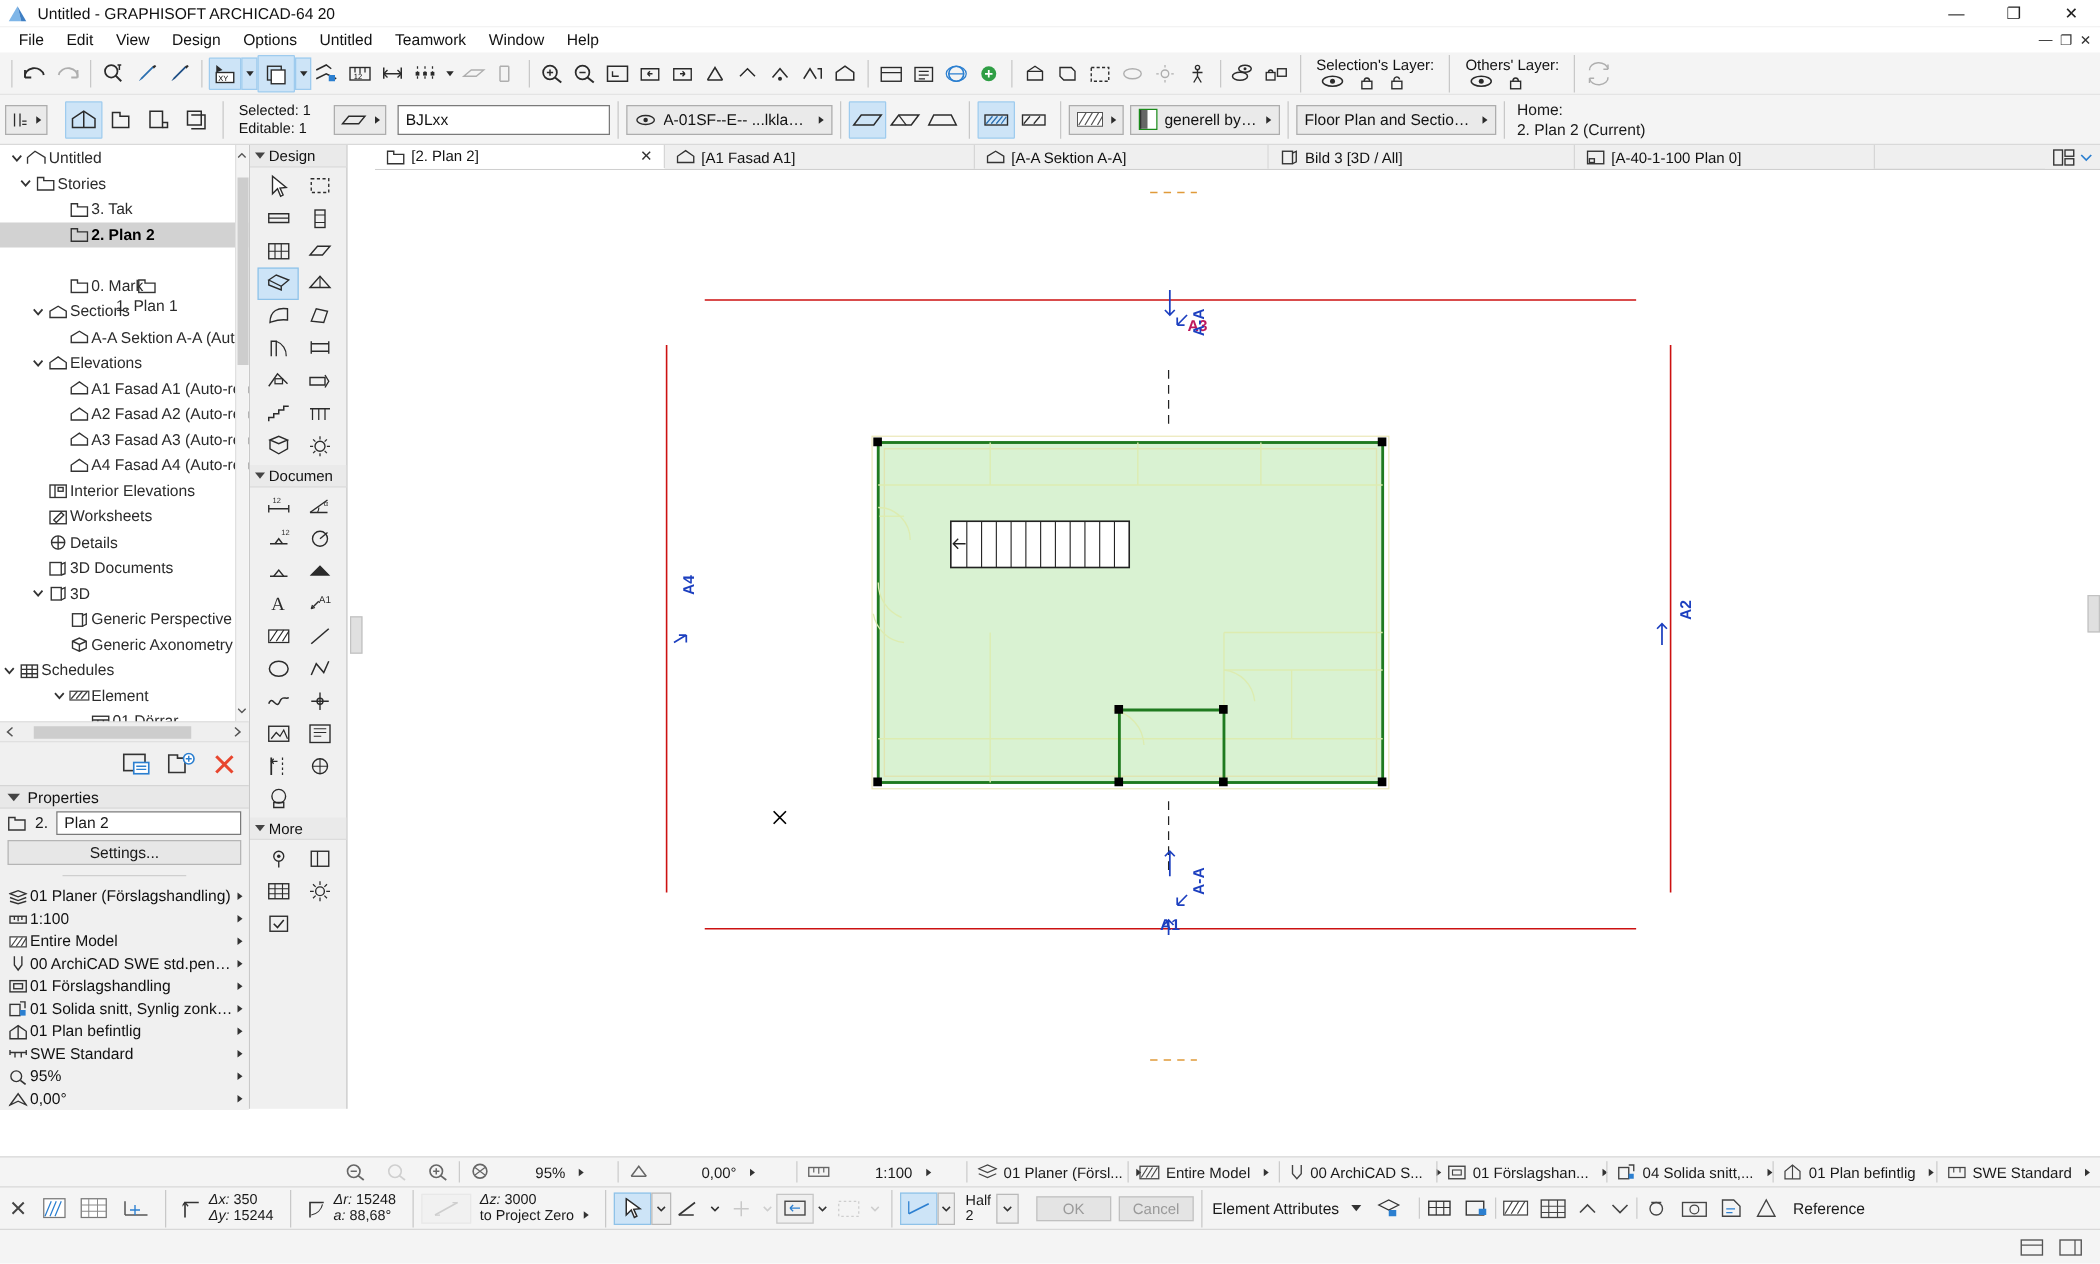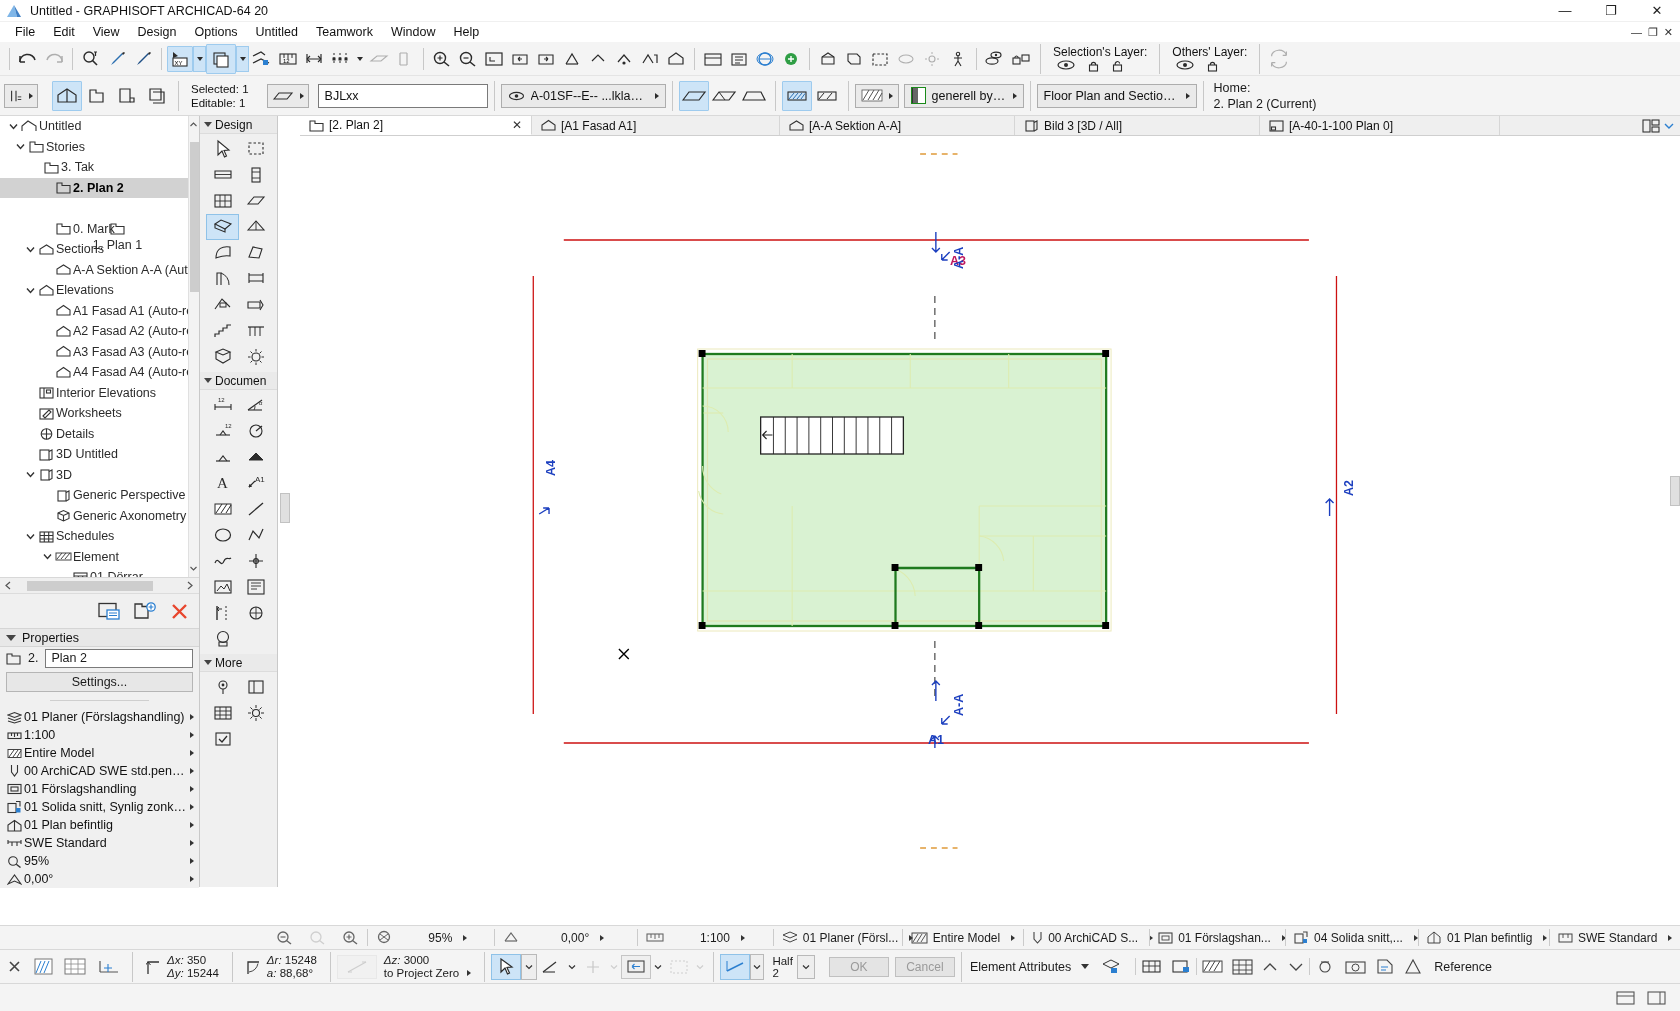--- a/index.html
+++ b/index.html
@@ -603,21 +603,21 @@
                 <path d="M1 1.5 L4.5 5.5 L8 1.5" stroke="#333" stroke-width="1.4" fill="none"></path>
               </svg>
             </span>
             <span class="ticn">
               <svg width="15" height="13" viewBox="0 0 15 13">
                 <path d="M1 2 L6 2 L6 4.5 L14 4.5 L14 12 L1 12 Z" stroke="#333" stroke-width="1.1" fill="none"></path>
               </svg>
             </span>
             <span>Stories</span>
           </div>
-          <div class="tnode" style="padding-left: 28px;">
+          <div class="tnode" style="padding-left: 40px;">
             <span class="tw"></span>
             <span class="ticn">
               <svg width="15" height="13" viewBox="0 0 15 13">
                 <path d="M1 2 L6 2 L6 4.5 L14 4.5 L14 12 L1 12 Z" stroke="#333" stroke-width="1.1" fill="none"></path>
               </svg>
             </span>
             <span>3. Tak</span>
           </div>
           <div class="tnode sel" style="padding-left: 40px;">
             <span class="tw"></span>
@@ -749,21 +749,21 @@
             <span>Details</span>
           </div>
           <div class="tnode" style="padding-left: 23px;">
             <span class="tw"></span>
             <span class="ticn">
               <svg width="15" height="13" viewBox="0 0 15 13">
                 <rect x="1" y="2" width="9" height="10" stroke="#333" stroke-width="1.1" fill="none"></rect>
                 <path d="M10 3.5 L13 2 L13 11 L10 12" stroke="#333" stroke-width="1.1" fill="none"></path>
               </svg>
             </span>
-            <span>3D Untitled</span>
+            <span>3D Documents</span>
           </div>
           <div class="tnode" style="padding-left: 23px;">
             <span class="tw">
               <svg width="9" height="7" viewBox="0 0 9 7">
                 <path d="M1 1.5 L4.5 5.5 L8 1.5" stroke="#333" stroke-width="1.4" fill="none"></path>
               </svg>
             </span>
             <span class="ticn">
               <svg width="15" height="13" viewBox="0 0 15 13">
                 <rect x="2" y="2" width="8" height="10" stroke="#333" stroke-width="1.1" fill="none"></rect>
@@ -785,21 +785,21 @@
           <div class="tnode" style="padding-left: 40px;">
             <span class="tw"></span>
             <span class="ticn">
               <svg width="15" height="13" viewBox="0 0 15 13">
                 <path d="M2 4 L7.5 1.5 L13 4 L13 9.5 L7.5 12 L2 9.5 Z" stroke="#333" stroke-width="1.1" fill="none"></path>
                 <path d="M2 4 L7.5 6.5 L13 4 M7.5 6.5 L7.5 12" stroke="#333" stroke-width="1.1" fill="none"></path>
               </svg>
             </span>
             <span>Generic Axonometry</span>
           </div>
-          <div class="tnode" style="padding-left: 23px; text-align: center;">
+          <div class="tnode" style=" text-align: center;">
             <span class="tw">
               <svg width="9" height="7" viewBox="0 0 9 7">
                 <path d="M1 1.5 L4.5 5.5 L8 1.5" stroke="#333" stroke-width="1.4" fill="none"></path>
               </svg>
             </span>
             <span class="ticn">
               <svg width="15" height="13" viewBox="0 0 15 13">
                 <rect x="1" y="2" width="13" height="10" stroke="#333" stroke-width="1.1" fill="none"></rect>
                 <path d="M1 5.5 L14 5.5 M1 9 L14 9 M5.3 2 L5.3 12 M9.7 2 L9.7 12" stroke="#333" stroke-width="1.1" fill="none"></path>
               </svg>

